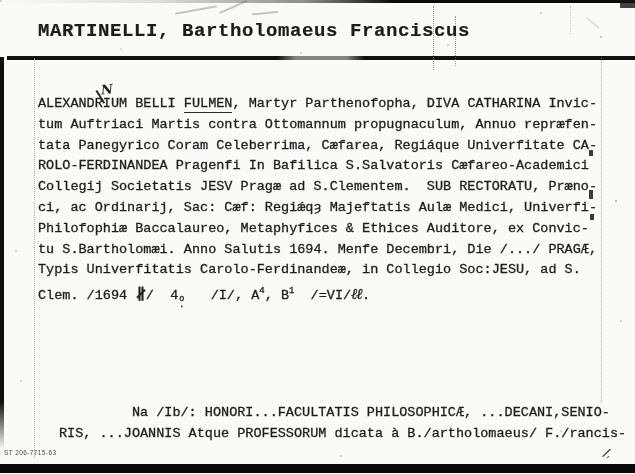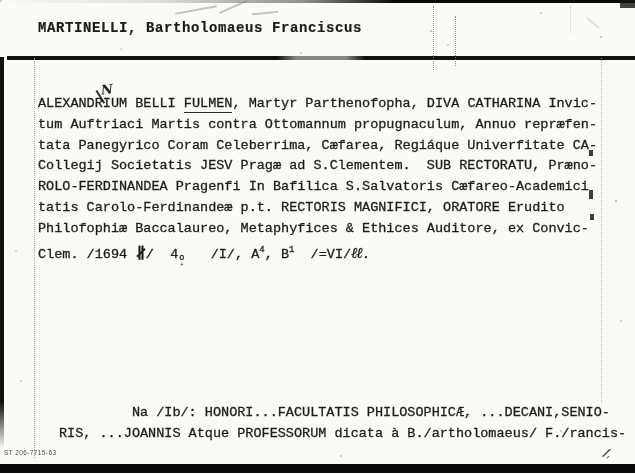--- a/index.html
+++ b/index.html
@@ -31,21 +31,21 @@
   }
   .dotted-v { position:absolute; width:0; border-left:1px dotted #9b9b97; }
   .dotted-left  { top:58px; left:34px; height:400px; opacity:.85; }
   .dotted-right { top:58px; left:601px; height:345px; opacity:.7; }
   .dash-a { top:6px;  left:433px; height:64px; opacity:.8; border-left-color:#6f6f6c; }
   .dash-b { top:16px; left:455px; height:50px; opacity:.75; border-left-color:#77776f; }
   .dash-c { top:6px;  left:570px; height:28px; opacity:.45; }
   
   .heading {
     position:absolute; top:20px; left:38px;
-    font-size:14px; font-weight:bold; letter-spacing:.6px;
+    font-size:19px; font-weight:bold; letter-spacing:.6px;
     -webkit-text-stroke:.2px #1c1c1c; white-space:pre;
   }
   .body-block { position:absolute; top:94px; left:38px; width:580px; }
   .note-block { position:absolute; top:403px; left:39px; width:585px;margin-left:20px; }
   .tline { white-space:pre; font-size:13.5px; line-height:20.8px;
            -webkit-text-stroke:.3px #1e1e1e; }
   .seg { }
   .s-u { border-bottom:1.5px solid #2a2a2a; padding-bottom:1px;text-align:right; }
   .s-sup { font-size:9px; vertical-align:6px; letter-spacing:0; }
   .s-hw { font-family:"DejaVu Serif",serif; font-style:italic; font-weight:bold;
@@ -118,24 +118,26 @@
 
 <div class="heading">MARTINELLI, Bartholomaeus Franciscus</div>
 
 <div class="ins-letter">N</div>
 <div class="ins-caret"></div>
 
 <div class="body-block" id="body-text">
     <div class="tline"><span class="seg s-n">ALEXANDRIUM BELLI </span><span class="seg s-u">FULMEN</span><span class="seg s-n">, Martyr Parthenofopha, DIVA CATHARINA Invic-</span></div>
     <div class="tline"><span class="seg s-n">tum Auftriaci Martis contra Ottomannum propugnaculum, Annuo repræfen-</span></div>
     <div class="tline"><span class="seg s-n">tata Panegyrico Coram Celeberrima, Cæfarea, Regiáque Univerfitate CA-</span></div>
+    <div class="tline"><span class="seg s-n">ROLO-FERDINANDEA Pragenfi In Bafilica S.Salvatoris Cæfareo-Academici</span></div>
     <div class="tline"><span class="seg s-n">Collegij Societatis JESV Pragæ ad S.Clementem.  SUB RECTORATU, Præno-</span></div>
-    <div class="tline"><span class="seg s-n">ROLO-FERDINANDEA Pragenfi In Bafilica S.Salvatoris Cæfareo-Academici</span></div>
-    <div class="tline"><span class="seg s-n">tatis Carolo-Ferdinandeæ p.t. RECTORIS MAGNIFICI, ORATORE Erudito</span></div>
+    <div class="tline"><span class="seg s-n">ci, ac Ordinarij, Sac: Cæf: Regiǽqȝ Majeftatis Aulæ Medici, Univerfi-</span></div>
     <div class="tline"><span class="seg s-n">Philofophiæ Baccalaureo, Metaphyfices &amp; Ethices Auditore, ex Convic-</span></div>
+    <div class="tline"><span class="seg s-n">tu S.Bartholomæi. Anno Salutis 1694. Menfe Decembri, Die /.../ PRAGÆ,</span></div>
+    <div class="tline"><span class="seg s-n">Typis Univerfitatis Carolo-Ferdinandeæ, in Collegio Soc:JESU, ad S.</span></div>
     <div class="tline"><span class="seg s-n">Clem. /1694 </span><span class="seg s-hw">∦</span><span class="seg s-n">/  </span><span class="seg s-q">4<span class="qstack"><span>o</span><span>.</span></span></span><span class="seg s-n">   /I/, A</span><span class="seg s-sup">4</span><span class="seg s-n">, B</span><span class="seg s-sup">1</span><span class="seg s-n">  /=VI/</span><span class="seg s-hw">ℓℓ</span><span class="seg s-n">.</span></div>
   </div>
 
 <div class="note-block" id="note-text">
     <div class="tline"><span class="seg s-n">         Na /Ib/: HONORI...FACULTATIS PHILOSOPHICÆ, ...DECANI,SENIO-</span></div>
     <div class="tline"><span class="seg s-n">RIS, ...JOANNIS Atque PROFESSORUM dicata à B./artholomaeus/ F./rancis-</span></div>
   </div>
 
 <div class="stamp">ST 206-7715-63</div>
 <div class="br-mark">⁄⁄,</div>

